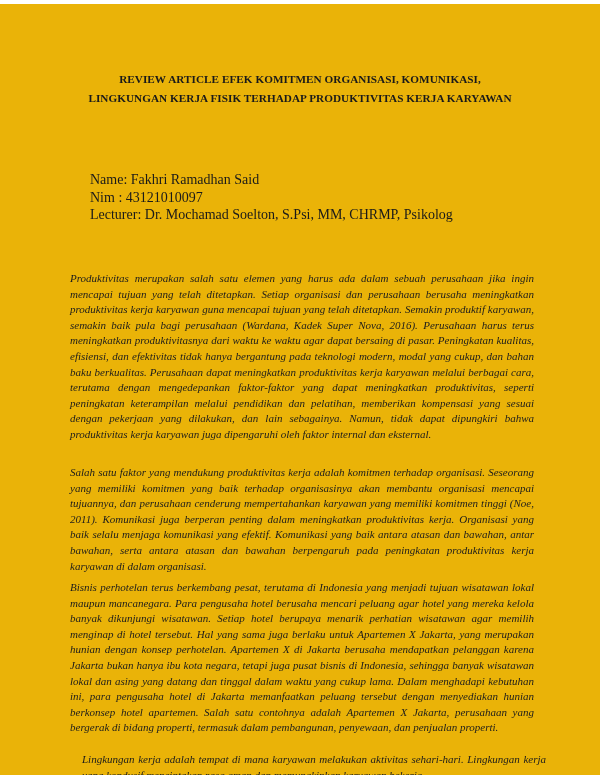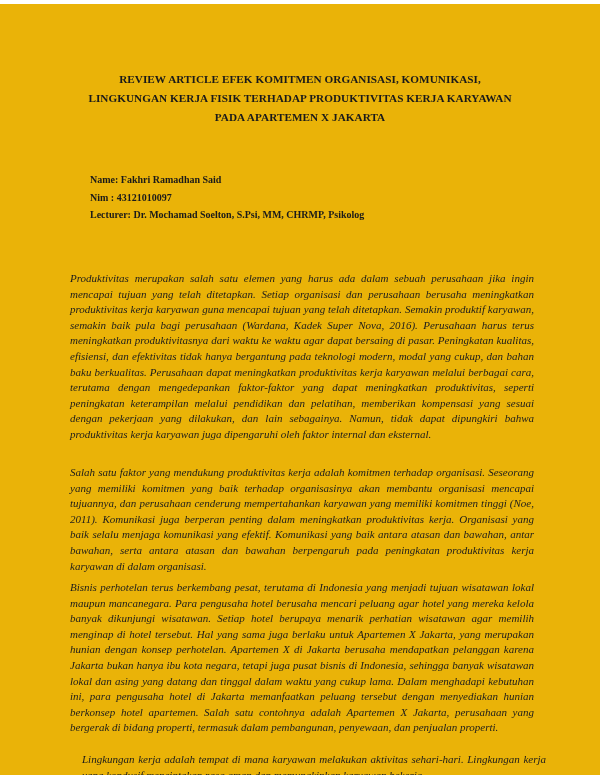--- a/index.html
+++ b/index.html
@@ -32,22 +32,22 @@
       line-height: 19px;
       letter-spacing: 0.05px;
     }
     .title-line { display: block; white-space: nowrap; }
     .authors { display: block; white-space: nowrap; }
 
     .meta-block {
       position: absolute;
       left: 90px;
       top: 167px;
-      font-weight: bold;
-      font-size: 10px;
+      font-weight: normal;
+      font-size: 14px;
       line-height: 17.5px;
     }
     .meta-line { display: block; white-space: nowrap; }
 
     .body-text {
       position: absolute;
       left: 70px;
       width: 464px;
       font-size: 11px;
       line-height: 15.6px;
@@ -61,21 +61,20 @@
     .p4 { top: 736px; }
   </style>
 </head>
 <body>
 
 <div class="page">
 
   <div class="title-block">
     <span class="title-line">REVIEW ARTICLE EFEK KOMITMEN ORGANISASI, KOMUNIKASI,</span>
     <span class="title-line">LINGKUNGAN KERJA FISIK TERHADAP PRODUKTIVITAS KERJA KARYAWAN</span>
-    <span class="title-line">PADA APARTEMEN X JAKARTA</span>
   </div>
 
   <div class="meta-block">
     <span class="meta-line">Name: Fakhri Ramadhan Said</span>
     <span class="meta-line">Nim : 43121010097</span>
     <span class="meta-line">Lecturer: Dr. Mochamad Soelton, S.Psi, MM, CHRMP, Psikolog</span>
   </div>
 
   <p class="body-text p1" style="margin:0">Produktivitas merupakan salah satu elemen yang harus ada dalam sebuah perusahaan jika ingin mencapai tujuan yang telah ditetapkan. Setiap organisasi dan perusahaan berusaha meningkatkan produktivitas kerja karyawan guna mencapai tujuan yang telah ditetapkan. Semakin produktif karyawan, semakin baik pula bagi perusahaan (Wardana, Kadek Super Nova, 2016). Perusahaan harus terus meningkatkan produktivitasnya dari waktu ke waktu agar dapat bersaing di pasar. Peningkatan kualitas, efisiensi, dan efektivitas tidak hanya bergantung pada teknologi modern, modal yang cukup, dan bahan baku berkualitas. Perusahaan dapat meningkatkan produktivitas kerja karyawan melalui berbagai cara, terutama dengan mengedepankan faktor-faktor yang dapat meningkatkan produktivitas, seperti peningkatan keterampilan melalui pendidikan dan pelatihan, memberikan kompensasi yang sesuai dengan pekerjaan yang dilakukan, dan lain sebagainya. Namun, tidak dapat dipungkiri bahwa produktivitas kerja karyawan juga dipengaruhi oleh faktor internal dan eksternal.</p>
   <p class="body-text p2" style="margin:0">Salah satu faktor yang mendukung produktivitas kerja adalah komitmen terhadap organisasi. Seseorang yang memiliki komitmen yang baik terhadap organisasinya akan membantu organisasi mencapai tujuannya, dan perusahaan cenderung mempertahankan karyawan yang memiliki komitmen tinggi (Noe, 2011). Komunikasi juga berperan penting dalam meningkatkan produktivitas kerja. Organisasi yang baik selalu menjaga komunikasi yang efektif. Komunikasi yang baik antara atasan dan bawahan, antar bawahan, serta antara atasan dan bawahan berpengaruh pada peningkatan produktivitas kerja karyawan di dalam organisasi.</p>

